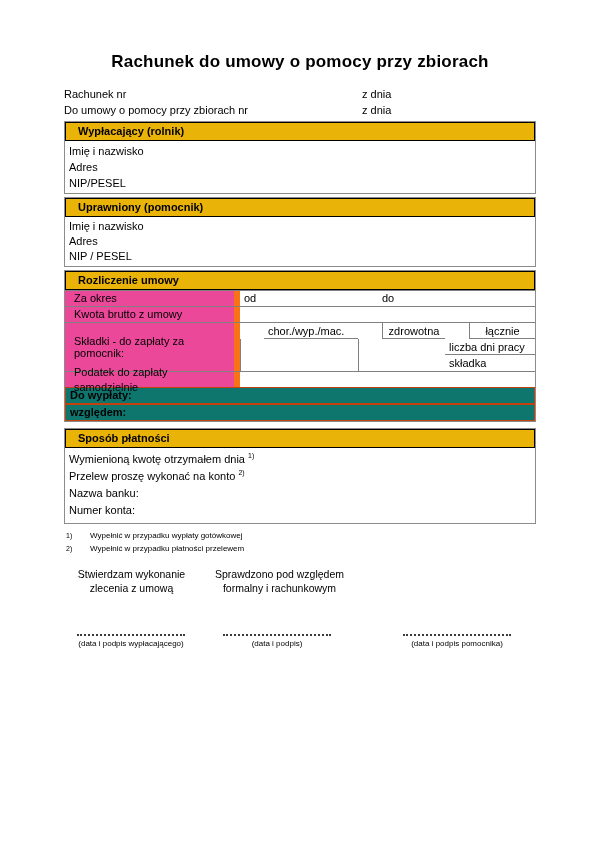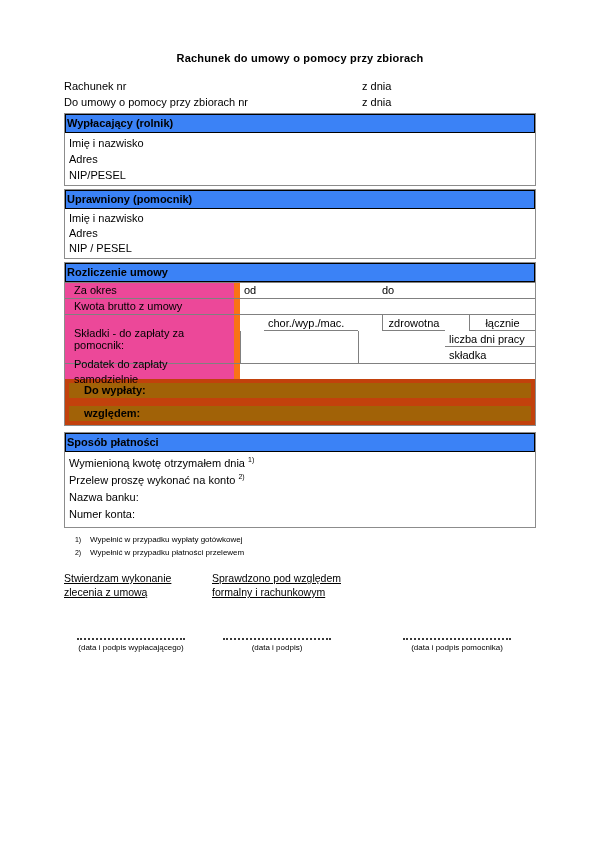--- a/index.html
+++ b/index.html
@@ -7,31 +7,31 @@
   body {
     width:600px; height:849px;
     font-family:"Liberation Sans","DejaVu Sans",sans-serif;
     font-size:11px; color:#000;
   }
   .page { position:relative; width:600px; height:849px; background:#fff; overflow:hidden; }
   .content { margin:0 64px; width:472px; }
 
   .title {
     padding-top:52px; text-align:center;
-    font-size:11px; font-weight:bold; letter-spacing:.2px;
+    font-size:17px; font-weight:bold; letter-spacing:.2px;
   }
 
   .meta { margin-top:14px; }
   .meta-row { position:relative; height:16px; line-height:16px; }
   .meta-row .zdnia { position:absolute; left:298px; top:0; }
 
   .tbl { border:1px solid #8c8c8c; background:#fff; }
   .hdr {
-    border:1px solid #000; background:#3b82f6;
-    font-weight:bold; padding:2px 1px; line-height:13px; font-size:11px;
+    border:1px solid #000; background:#eab308;
+    font-weight:bold; padding:2px 12px; line-height:13px; font-size:11px;
   }
   .mt3 { margin-top:3px; }
   .mt6 { margin-top:6px; }
 
   .cellbody { padding:2px 0; }
   .cellbody > div { line-height:15px; padding:0 4px; }
   .cellbody.tall > div { line-height:16px; }
 
   
   .rozrow { display:grid; grid-template-columns:175px 1fr; border-top:1px solid #808080; }
@@ -47,38 +47,38 @@
   .sub { display:grid; grid-template-columns:118px 87px 1fr; grid-template-rows:16px 16px 16px; }
   .s { line-height:16px; padding:0 4px; }
   .s.c2, .s.c3 { border-left:1px solid #808080; text-align:center; }
   .s.hrow { border-bottom:1px solid #808080;margin-left:24px; }
   .s.c1.hrow, .s.c1.mid { border-bottom:1px solid #808080; }
   .s.c1 { text-align:left; }
   .merged2 { grid-row:2 / 4; }
   .merged3 { grid-row:2 / 4; }
 
   .blackrow {
-    border:4px solid #c2410c; background:#a16207;
-    font-weight:bold; padding:1px 15px; line-height:13px;
+    border:1px solid #c2410c; background:#0f766e;
+    font-weight:bold; padding:1px 4px; line-height:13px;
   }
 
   
   .paybody { padding:3px 0 4px 0; }
   .paybody > div { line-height:17px; padding:0 4px; }
   sup.fnmark { font-size:7px; vertical-align:super; line-height:0; }
 
   
   .footnotes { margin-top:5px; }
-  .fnrow { display:flex; line-height:13px;text-align:center; }
+  .fnrow { display:flex; line-height:13px; }
   .fnrow .fnsup { margin-left:2px; width:24px; font-size:7px; vertical-align:top; }
   .fnrow .fntext { font-size:8px; }
 
   
   .signoff { display:flex; margin-top:12px; font-size:10.5px; }
-  .signoff .blk { width:135px; text-align:left; line-height:14px;text-decoration:underline; }
+  .signoff .blk { width:135px; text-align:center; line-height:14px; }
   .signoff .blk + .blk { margin-left:13px; }
 
   
   .sigs { display:flex; margin-top:32px; }
   .sigblk { width:130px; text-align:center; }
   .sigblk.b1 { margin-left:2px; }
   .sigblk.b2 { margin-left:16px; }
   .sigblk.b3 { margin-left:50px; }
   .sigline { width:108px; margin:0 auto; height:9px; border-bottom:2px dotted #3a3a3a; }
   .sigcap { margin-top:3px; font-size:8px; line-height:10px; }

